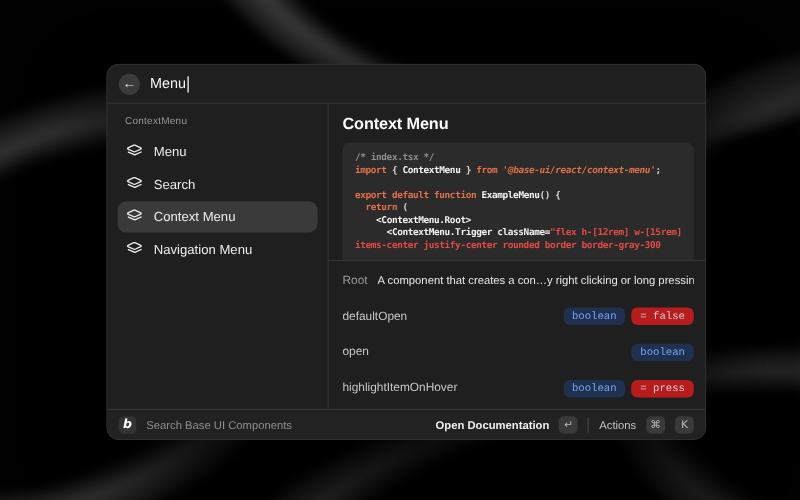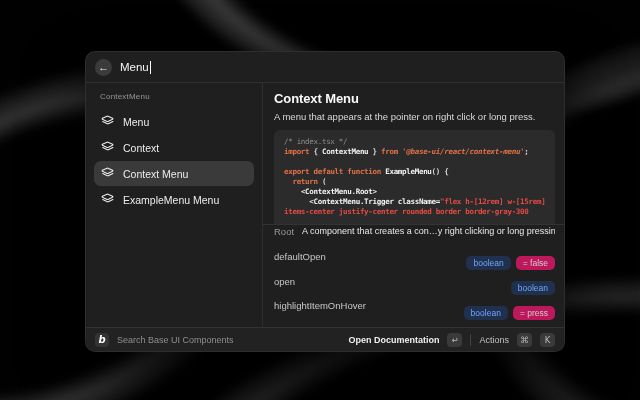--- a/index.html
+++ b/index.html
@@ -50,38 +50,38 @@
   
   .panel { flex:1; display:flex; flex-direction:column; min-width:0; }
   .detail { padding:8px 9px 0 11px; }
   .detail-title { color:#fafafa; font-size:13px; font-weight:bold; letter-spacing:-0.1px; }
   .detail-desc { color:#d9d9d9; font-size:9.5px; margin-top:5px; }
   .codeblock { margin-top:8px; background:#2b2b2b; border-radius:6px 6px 0 0; padding:7px 10px;
     height:94px; overflow:hidden;
     font-family:"DejaVu Sans Mono", monospace; font-size:7.5px; line-height:10px;
     letter-spacing:-0.3px; font-weight:bold; white-space:pre; }
   .code-line { height:10px; }
-  .tk-c { color:#8e8e8e; font-weight:normal; }
+  .tk-c { color:#8e8e8e; font-weight:bold; }
   .tk-k { color:#e2714a; }
   .tk-w { color:#f3f3f3; }
   .tk-p { color:#d6d6d6; }
   .tk-s { color:#e2714a;font-style:italic; }
   .tk-r { color:#e24b44; }
 
   .props { flex:1; border-top:1px solid rgba(255,255,255,0.09); display:flex; flex-direction:column;
     padding:1px 9px 2px 11px; }
-  .prop-row { flex:1; display:flex; justify-content:space-between; gap:8px; }
+  .prop-row { flex:1; display:flex; align-items:center; justify-content:space-between; gap:8px; }
   .prop-name { color:#c8c8c8; font-size:9.5px; white-space:nowrap; }
   .prop-name.dim { color:#9a9a9a; }
   .prop-desc { color:#e9e9e9; font-size:9px; text-align:right; white-space:nowrap; overflow:hidden; }
   .badges { display:flex; gap:5px; align-items:center; }
-  .badge { font-size:8.5px; padding:2px 7px; border-radius:5px; line-height:1.2; white-space:nowrap; }
+  .badge { font-size:8.5px; padding:2px 7px; border-radius:5px; line-height:1.2; white-space:nowrap;font-family:Liberation Mono, monospace; }
   .badge.blue { background:#20304f; color:#74a6f7; }
   .badge.purple { background:#272347; color:#8f7ff0; }
-  .badge.gray { background:#be185d; color:#cfcfcf; }
+  .badge.gray { background:#b91c1c; color:#cfcfcf; }
 
   
   .footer { flex:0 0 24px; border-top:1px solid rgba(255,255,255,0.08); display:flex; align-items:center;
     padding:0 9px; gap:8px; background:#222222; }
   .logo-tile { width:14px; height:14px; border-radius:4px; background:#333333; color:#ffffff;
     display:flex; align-items:center; justify-content:center; font-size:10px; font-weight:bold;
     font-family:"DejaVu Sans", sans-serif; font-style:italic; }
   .footer-brand { color:#8f8f8f; font-size:9px; flex:1; }
   .footer-doc { color:#f0f0f0; font-size:9px; font-weight:bold; cursor:pointer; }
   .key { background:#3a3a3a; color:#b9b9b9; border-radius:4px; font-size:8.5px; height:14px;
@@ -126,47 +126,46 @@
             </span>
             <span class="side-text">Menu</span>
           </div>
           <div class="side-item">
             <span class="side-icon">
               <svg viewBox="0 0 24 24" fill="none" stroke="currentColor" stroke-width="2" stroke-linecap="round" stroke-linejoin="round">
                 <path d="M12.83 2.18a2 2 0 0 0-1.66 0L2.6 6.08a1 1 0 0 0 0 1.83l8.58 3.91a2 2 0 0 0 1.66 0l8.58-3.9a1 1 0 0 0 0-1.83Z"></path>
                 <path d="m22 12.18-8.58 3.91a2 2 0 0 1-1.66 0L3.18 12.2"></path>
               </svg>
             </span>
-            <span class="side-text">Context</span>
+            <span class="side-text">Search</span>
           </div>
           <div class="side-item selected">
             <span class="side-icon">
               <svg viewBox="0 0 24 24" fill="none" stroke="currentColor" stroke-width="2" stroke-linecap="round" stroke-linejoin="round">
                 <path d="M12.83 2.18a2 2 0 0 0-1.66 0L2.6 6.08a1 1 0 0 0 0 1.83l8.58 3.91a2 2 0 0 0 1.66 0l8.58-3.9a1 1 0 0 0 0-1.83Z"></path>
                 <path d="m22 12.18-8.58 3.91a2 2 0 0 1-1.66 0L3.18 12.2"></path>
               </svg>
             </span>
             <span class="side-text">Context Menu</span>
           </div>
           <div class="side-item">
             <span class="side-icon">
               <svg viewBox="0 0 24 24" fill="none" stroke="currentColor" stroke-width="2" stroke-linecap="round" stroke-linejoin="round">
                 <path d="M12.83 2.18a2 2 0 0 0-1.66 0L2.6 6.08a1 1 0 0 0 0 1.83l8.58 3.91a2 2 0 0 0 1.66 0l8.58-3.9a1 1 0 0 0 0-1.83Z"></path>
                 <path d="m22 12.18-8.58 3.91a2 2 0 0 1-1.66 0L3.18 12.2"></path>
               </svg>
             </span>
-            <span class="side-text">ExampleMenu Menu</span>
+            <span class="side-text">Navigation Menu</span>
           </div>
         </div>
     </div>
 
     <div class="panel">
       <div class="detail">
         <div class="detail-title">Context Menu</div>
-        <div class="detail-desc">A menu that appears at the pointer on right click or long press.</div>
         <div class="codeblock"><div class="code-line"><span class="tk-c">/* index.tsx */</span></div><div class="code-line"><span class="tk-k">import</span><span class="tk-p"> { </span><span class="tk-w">ContextMenu</span><span class="tk-p"> } </span><span class="tk-k">from</span><span class="tk-p"> </span><span class="tk-s">'@base-ui/react/context-menu'</span><span class="tk-p">;</span></div><div class="code-line">&nbsp;</div><div class="code-line"><span class="tk-k">export</span><span class="tk-p"> </span><span class="tk-k">default</span><span class="tk-p"> </span><span class="tk-k">function</span><span class="tk-p"> </span><span class="tk-w">ExampleMenu</span><span class="tk-p">() {</span></div><div class="code-line"><span class="tk-p">  </span><span class="tk-k">return</span><span class="tk-p"> (</span></div><div class="code-line"><span class="tk-p">    </span><span class="tk-w">&lt;ContextMenu.Root&gt;</span></div><div class="code-line"><span class="tk-p">      </span><span class="tk-w">&lt;ContextMenu.Trigger className=</span><span class="tk-r">"flex h-[12rem] w-[15rem]</span></div><div class="code-line"><span class="tk-r">items-center justify-center rounded border border-gray-300</span></div></div>
       </div>
       <div class="props">
           <div class="prop-row">
             <span class="prop-name dim">Root</span>
             <span class="prop-desc">A component that creates a con…y right clicking or long pressing.</span>
           </div>
           <div class="prop-row">
             <span class="prop-name">defaultOpen</span>
             <span class="badges">

